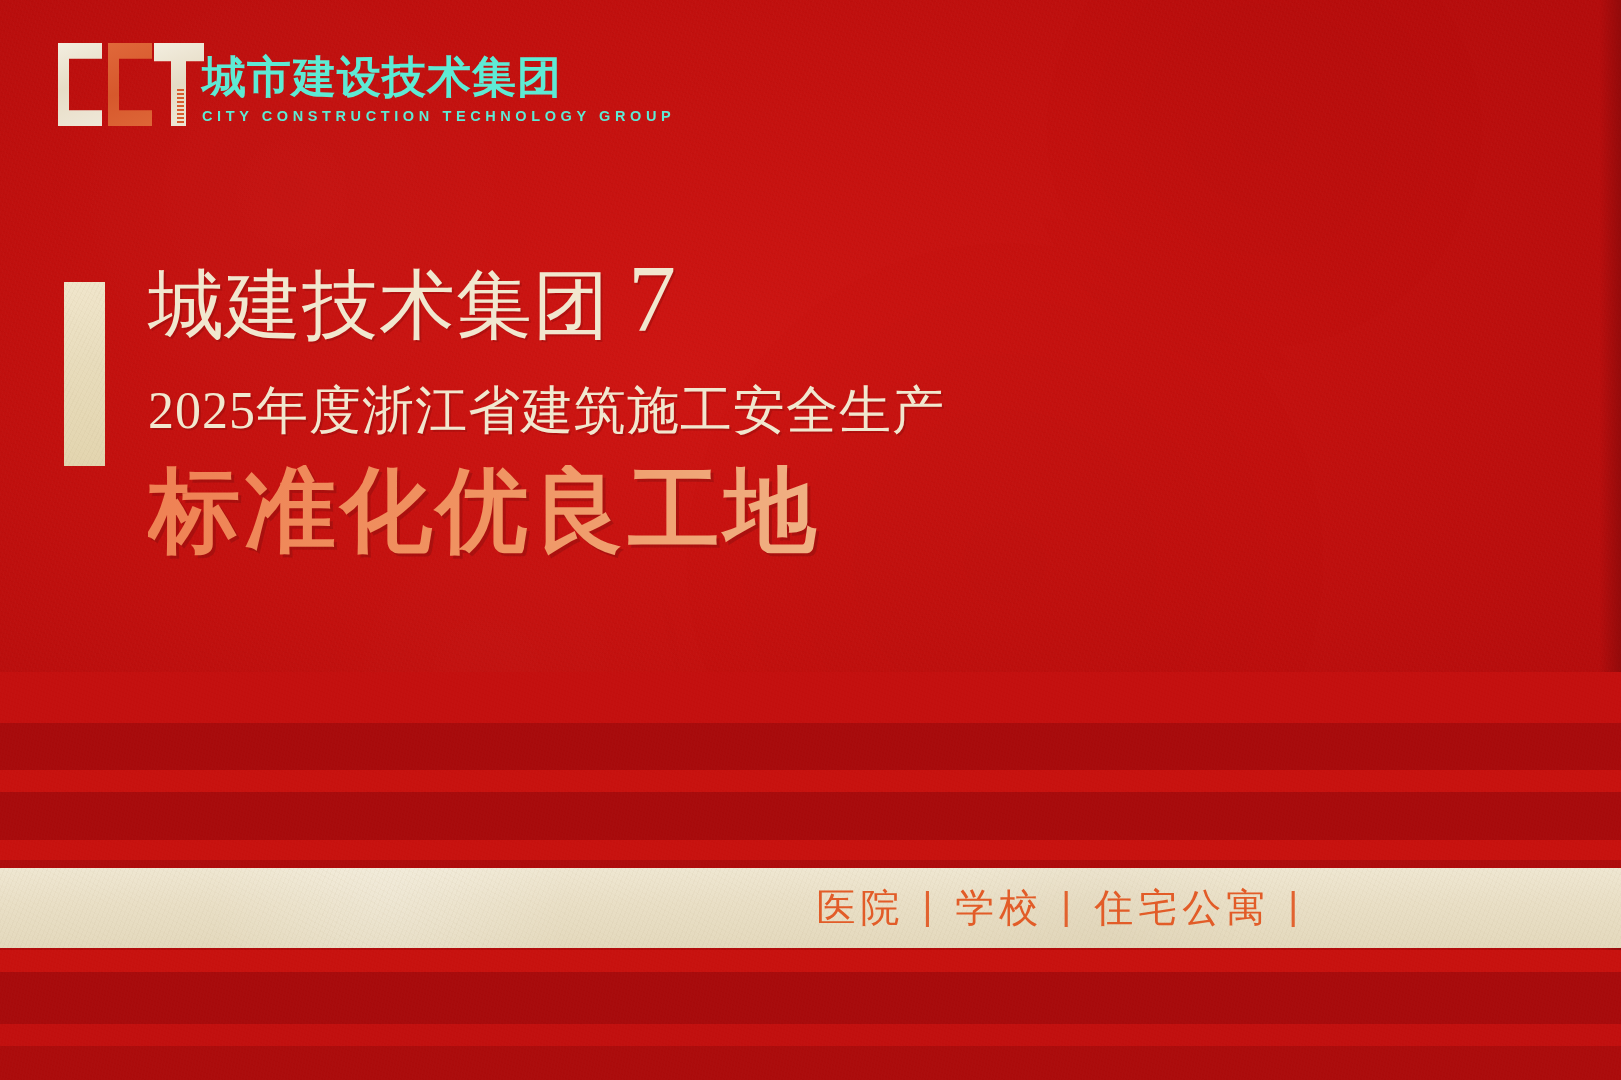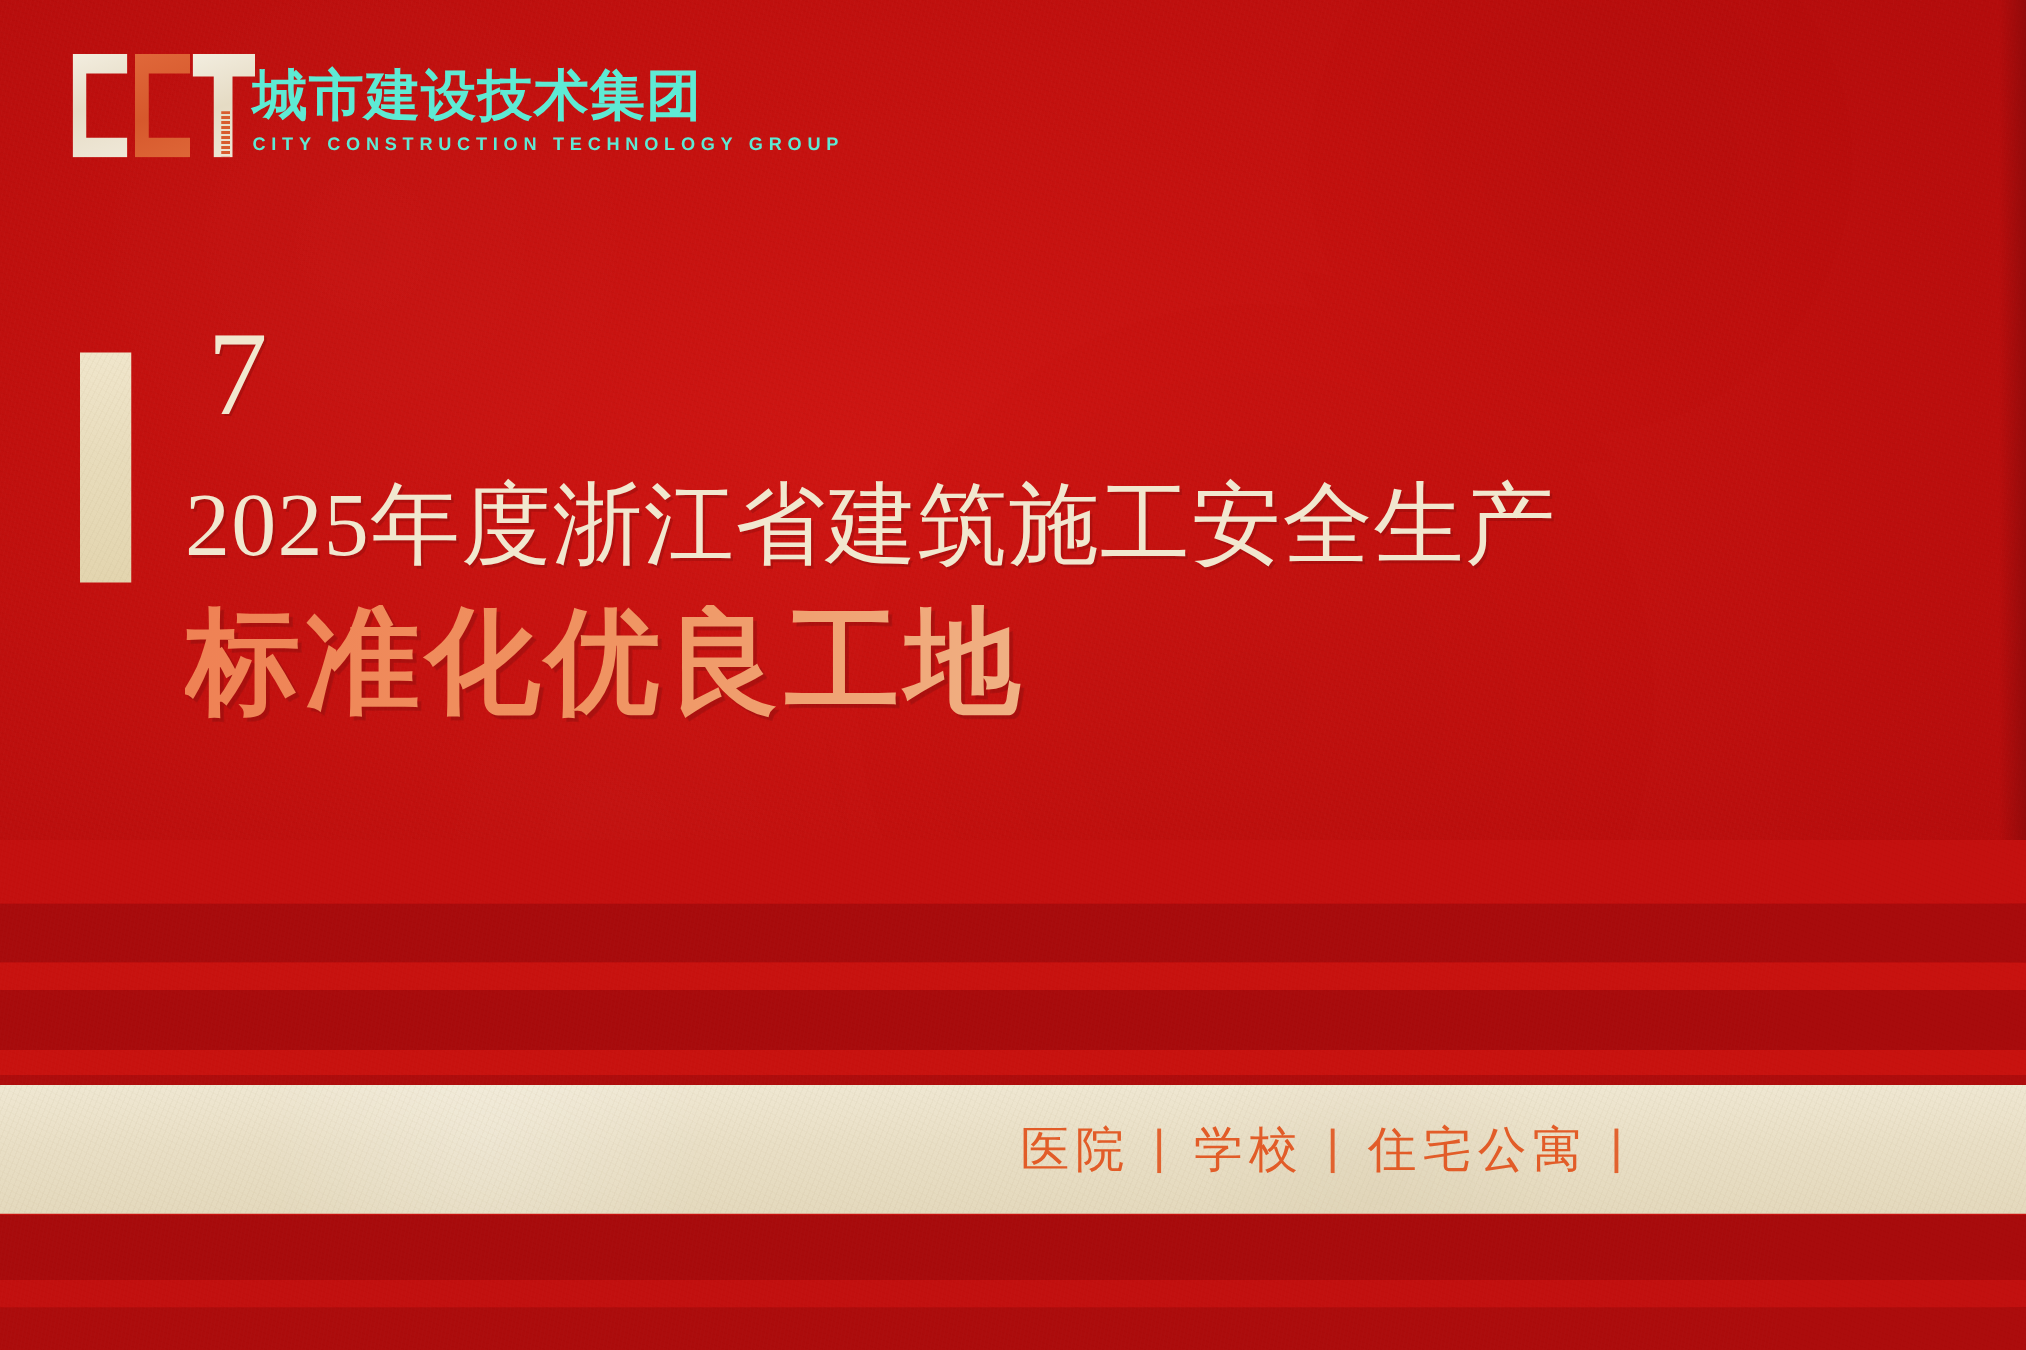--- a/index.html
+++ b/index.html
@@ -71,21 +71,21 @@
       repeating-linear-gradient(100deg, rgba(255,255,255,.04) 0px, rgba(255,255,255,.04) 1px, rgba(0,0,0,0) 1px, rgba(0,0,0,0) 3px),
       repeating-linear-gradient(21deg, rgba(0,0,0,.05) 0px, rgba(0,0,0,.05) 1px, rgba(0,0,0,0) 1px, rgba(0,0,0,0) 4px);
     pointer-events: none;
   }
 
   
   .cream-band {
     position: absolute;
     left: 0; right: 0;
     top: 868px;
-    height: 103px;
+    height: 80px;
     background: linear-gradient(180deg, #EFE7D2 0%, #E9DFC6 45%, #E4D9BD 100%);
     overflow: hidden;
   }
   .cream-tex {
     position: absolute;
     inset: 0;
     opacity: .5;
     background-image:
       repeating-linear-gradient(112deg, rgba(160,140,100,.10) 0px, rgba(160,140,100,.10) 1px, rgba(0,0,0,0) 1px, rgba(0,0,0,0) 4px),
       repeating-linear-gradient(28deg, rgba(190,170,130,.09) 0px, rgba(190,170,130,.09) 1px, rgba(0,0,0,0) 1px, rgba(0,0,0,0) 5px),
@@ -234,21 +234,21 @@
     display: flex;
     align-items: baseline;
   }
   .hl1 .big-num {
     font-size: 96px;
     line-height: .9;
     padding: 0 14px 0 18px;
     font-family: "Liberation Serif", "DejaVu Serif", serif;
   }
   .hl2 {
-    font-size: 72px;
+    font-size: 52px;
     line-height: 1.0;
     letter-spacing: 1px;
     margin-top: 42px;
   }
   .hl3 {
     font-size: 92px;
     line-height: 1.0;
     letter-spacing: 4px;
     margin-top: 28px;
     font-weight: 700;
@@ -330,19 +330,20 @@
       <div class="logo-en">CITY CONSTRUCTION TECHNOLOGY GROUP</div>
     </div>
   </div>
 
   <div class="accent-bar">
     <div class="accent-tex"></div>
   </div>
 
   <div class="headline">
     <div class="hl-line hl1">
+      <span>城建技术集团</span>
       <span class="big-num">7</span>
     </div>
     <div class="hl-line hl2">2025年度浙江省建筑施工安全生产</div>
     <div class="hl-line hl3">标准化优良工地</div>
   </div>
 
 </div>
 
 </body></html>

